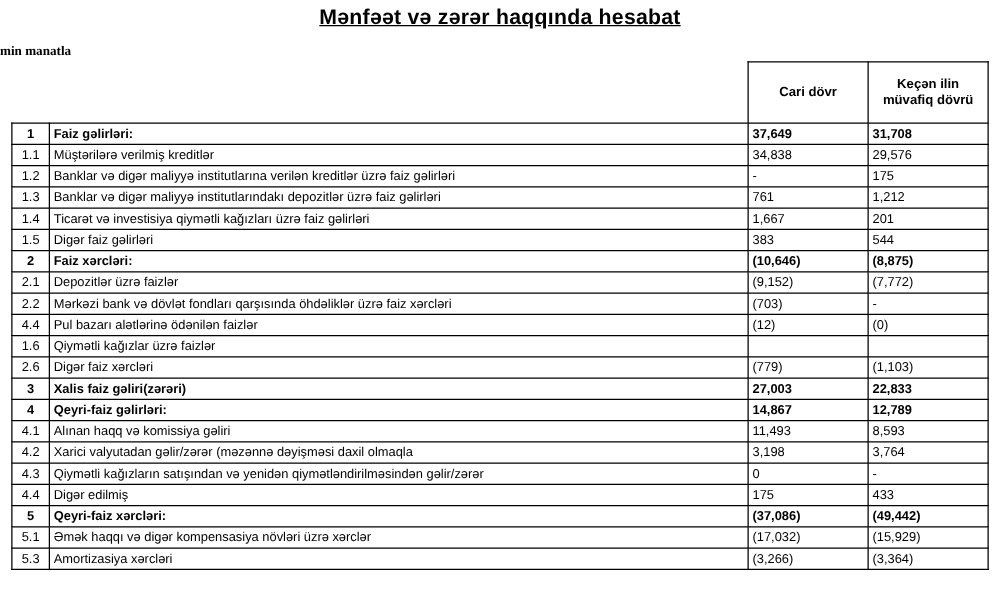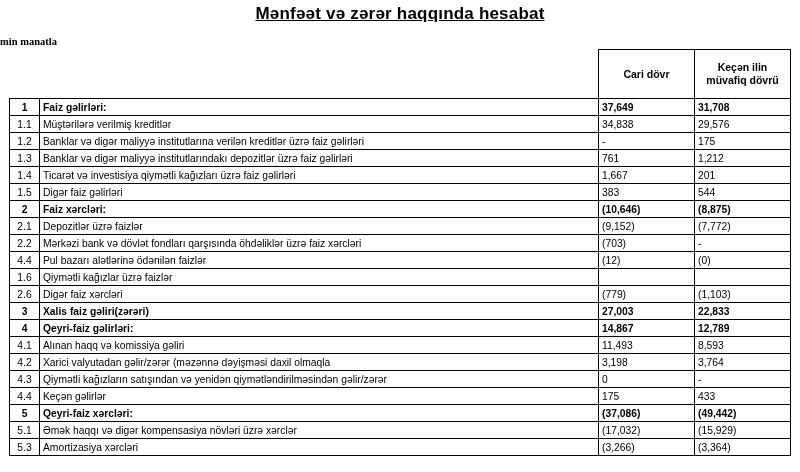--- a/index.html
+++ b/index.html
@@ -209,21 +209,21 @@
           <td class="val">3,764</td>
         </tr>
         <tr>
           <td class="num">4.3</td>
           <td class="name">Qiymətli kağızların satışından və yenidən qiymətləndirilməsindən gəlir/zərər</td>
           <td class="val">0</td>
           <td class="val">-</td>
         </tr>
         <tr>
           <td class="num">4.4</td>
-          <td class="name">Keçən gəlirlər</td>
+          <td class="name">Digər edilmiş</td>
           <td class="val">175</td>
           <td class="val">433</td>
         </tr>
         <tr>
           <td class="num bold">5</td>
           <td class="name bold">Qeyri-faiz xərcləri:</td>
           <td class="val bold">(37,086)</td>
           <td class="val bold">(49,442)</td>
         </tr>
         <tr>

